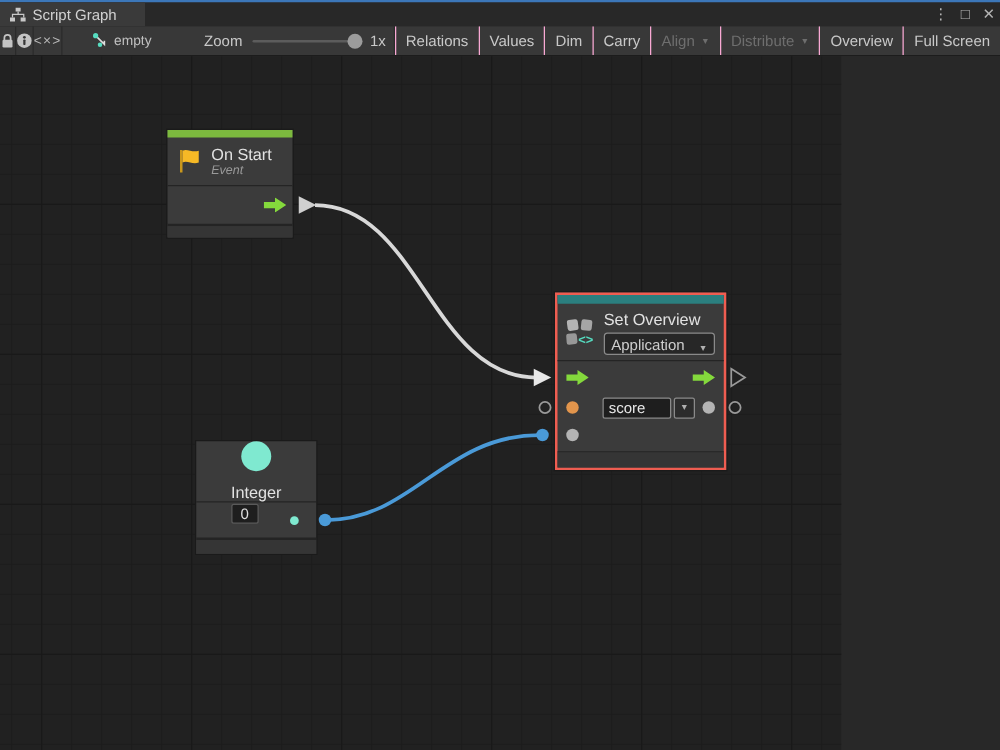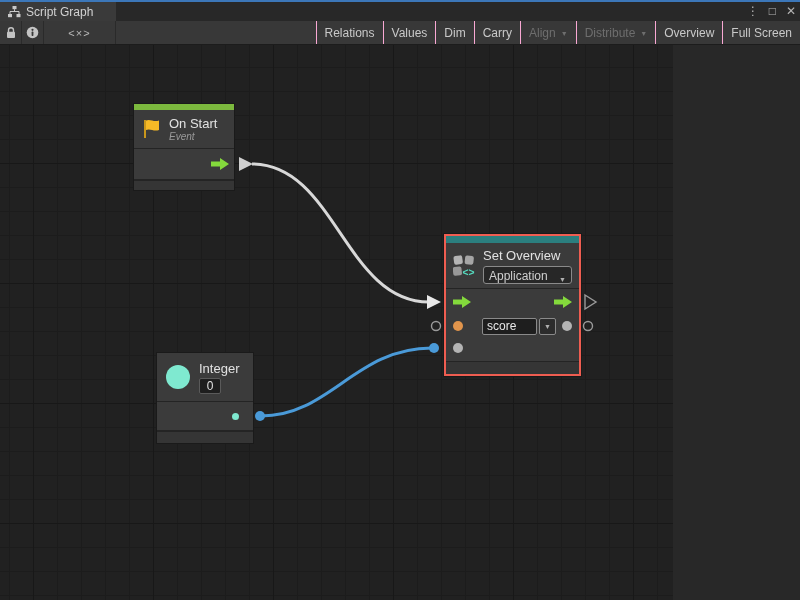--- a/index.html
+++ b/index.html
@@ -80,21 +80,21 @@
   .dot-orange { background:#e2954c; }
   .dot-gray { background:#b4b4b4; }
   #score-field { width:55px; height:17px; margin-left:19px; background:#1e1e1e; border:1px solid #8a8a8a;
     border-radius:2px; color:#e8e8e8; font-size:12px; padding:0 4px; font-family:"Liberation Sans",sans-serif; }
   #score-dd { width:17px; height:17px; margin-left:2px; background:#2c2c2c; border:1px solid #8a8a8a;
     border-radius:2px; display:flex; align-items:center; justify-content:center; color:#b0b0b0; font-size:7px; }
   #node-setvar .row2 .dot-gray { margin-left:auto; }
 
   
   #node-integer { left:157px; top:308px; width:96px; }
-  #node-integer .hdr { height:48px; display:flex; align-items:center; gap:9px; padding:0 9px; }
+  #node-integer .hdr { height:48px; display:flex; align-items:center; gap:9px; padding:0 9px;flex-direction:column; }
   #int-circle { width:24px; height:24px; border-radius:50%; background:#7fe9d0; flex:none; }
   #node-integer .hdr-col { display:flex; flex-direction:column; gap:2px; }
   #int-value { width:22px; height:16px; background:#1e1e1e; border:1px solid #5a5a5a; border-radius:2px;
     color:#e0e0e0; font-size:12px; display:flex; align-items:center; justify-content:center; }
   #node-integer .body { height:28px; display:flex; align-items:center; justify-content:flex-end; padding-right:14px; }
   .dot-mint { width:7px; height:7px; border-radius:50%; background:#7fe9d0; }
   #node-integer .gap { height:2px; background:#242424; }
   #node-integer .footer { height:11px; }
 </style>
 </head>
@@ -130,20 +130,37 @@
     <div class="tb-seg tb-icon-btn">
       <svg width="13" height="13" viewBox="0 0 13 13">
         <circle cx="6.5" cy="6.5" r="5.8" fill="#c4c4c4"></circle>
         <circle cx="6.5" cy="3.8" r="1.1" fill="#383838"></circle>
         <rect x="5.6" y="5.6" width="1.8" height="4.3" rx="0.6" fill="#383838"></rect>
       </svg>
     </div>
     <div class="tb-seg tb-code">
       <span>&lt;×&gt;</span>
     </div>
+    <div id="graph-zoom-seg">
+      <div id="graph-pointer">
+        <svg width="13" height="13" viewBox="0 0 13 13">
+          <path d="M3.5 3.5 L9.5 9.5 L9.5 6.5" stroke="#e0e0e0" stroke-width="1.3" fill="none"></path>
+          <circle cx="2.5" cy="2.5" r="2.1" fill="#56dcc0"></circle>
+          <circle cx="6" cy="9.8" r="1.8" fill="#56dcc0"></circle>
+        </svg>
+        <span class="lbl">empty</span>
+      </div>
+      <div id="zoom-group">
+        <span>Zoom</span>
+        <div id="zoom-track">
+          <div id="zoom-handle"></div>
+        </div>
+        <span>1x</span>
+      </div>
+    </div>
     <div id="tb-buttons">
       <div class="tb-btn">
           <span>Relations</span>
         </div>
       <div class="tb-btn">
           <span>Values</span>
         </div>
       <div class="tb-btn">
           <span>Dim</span>
         </div>

